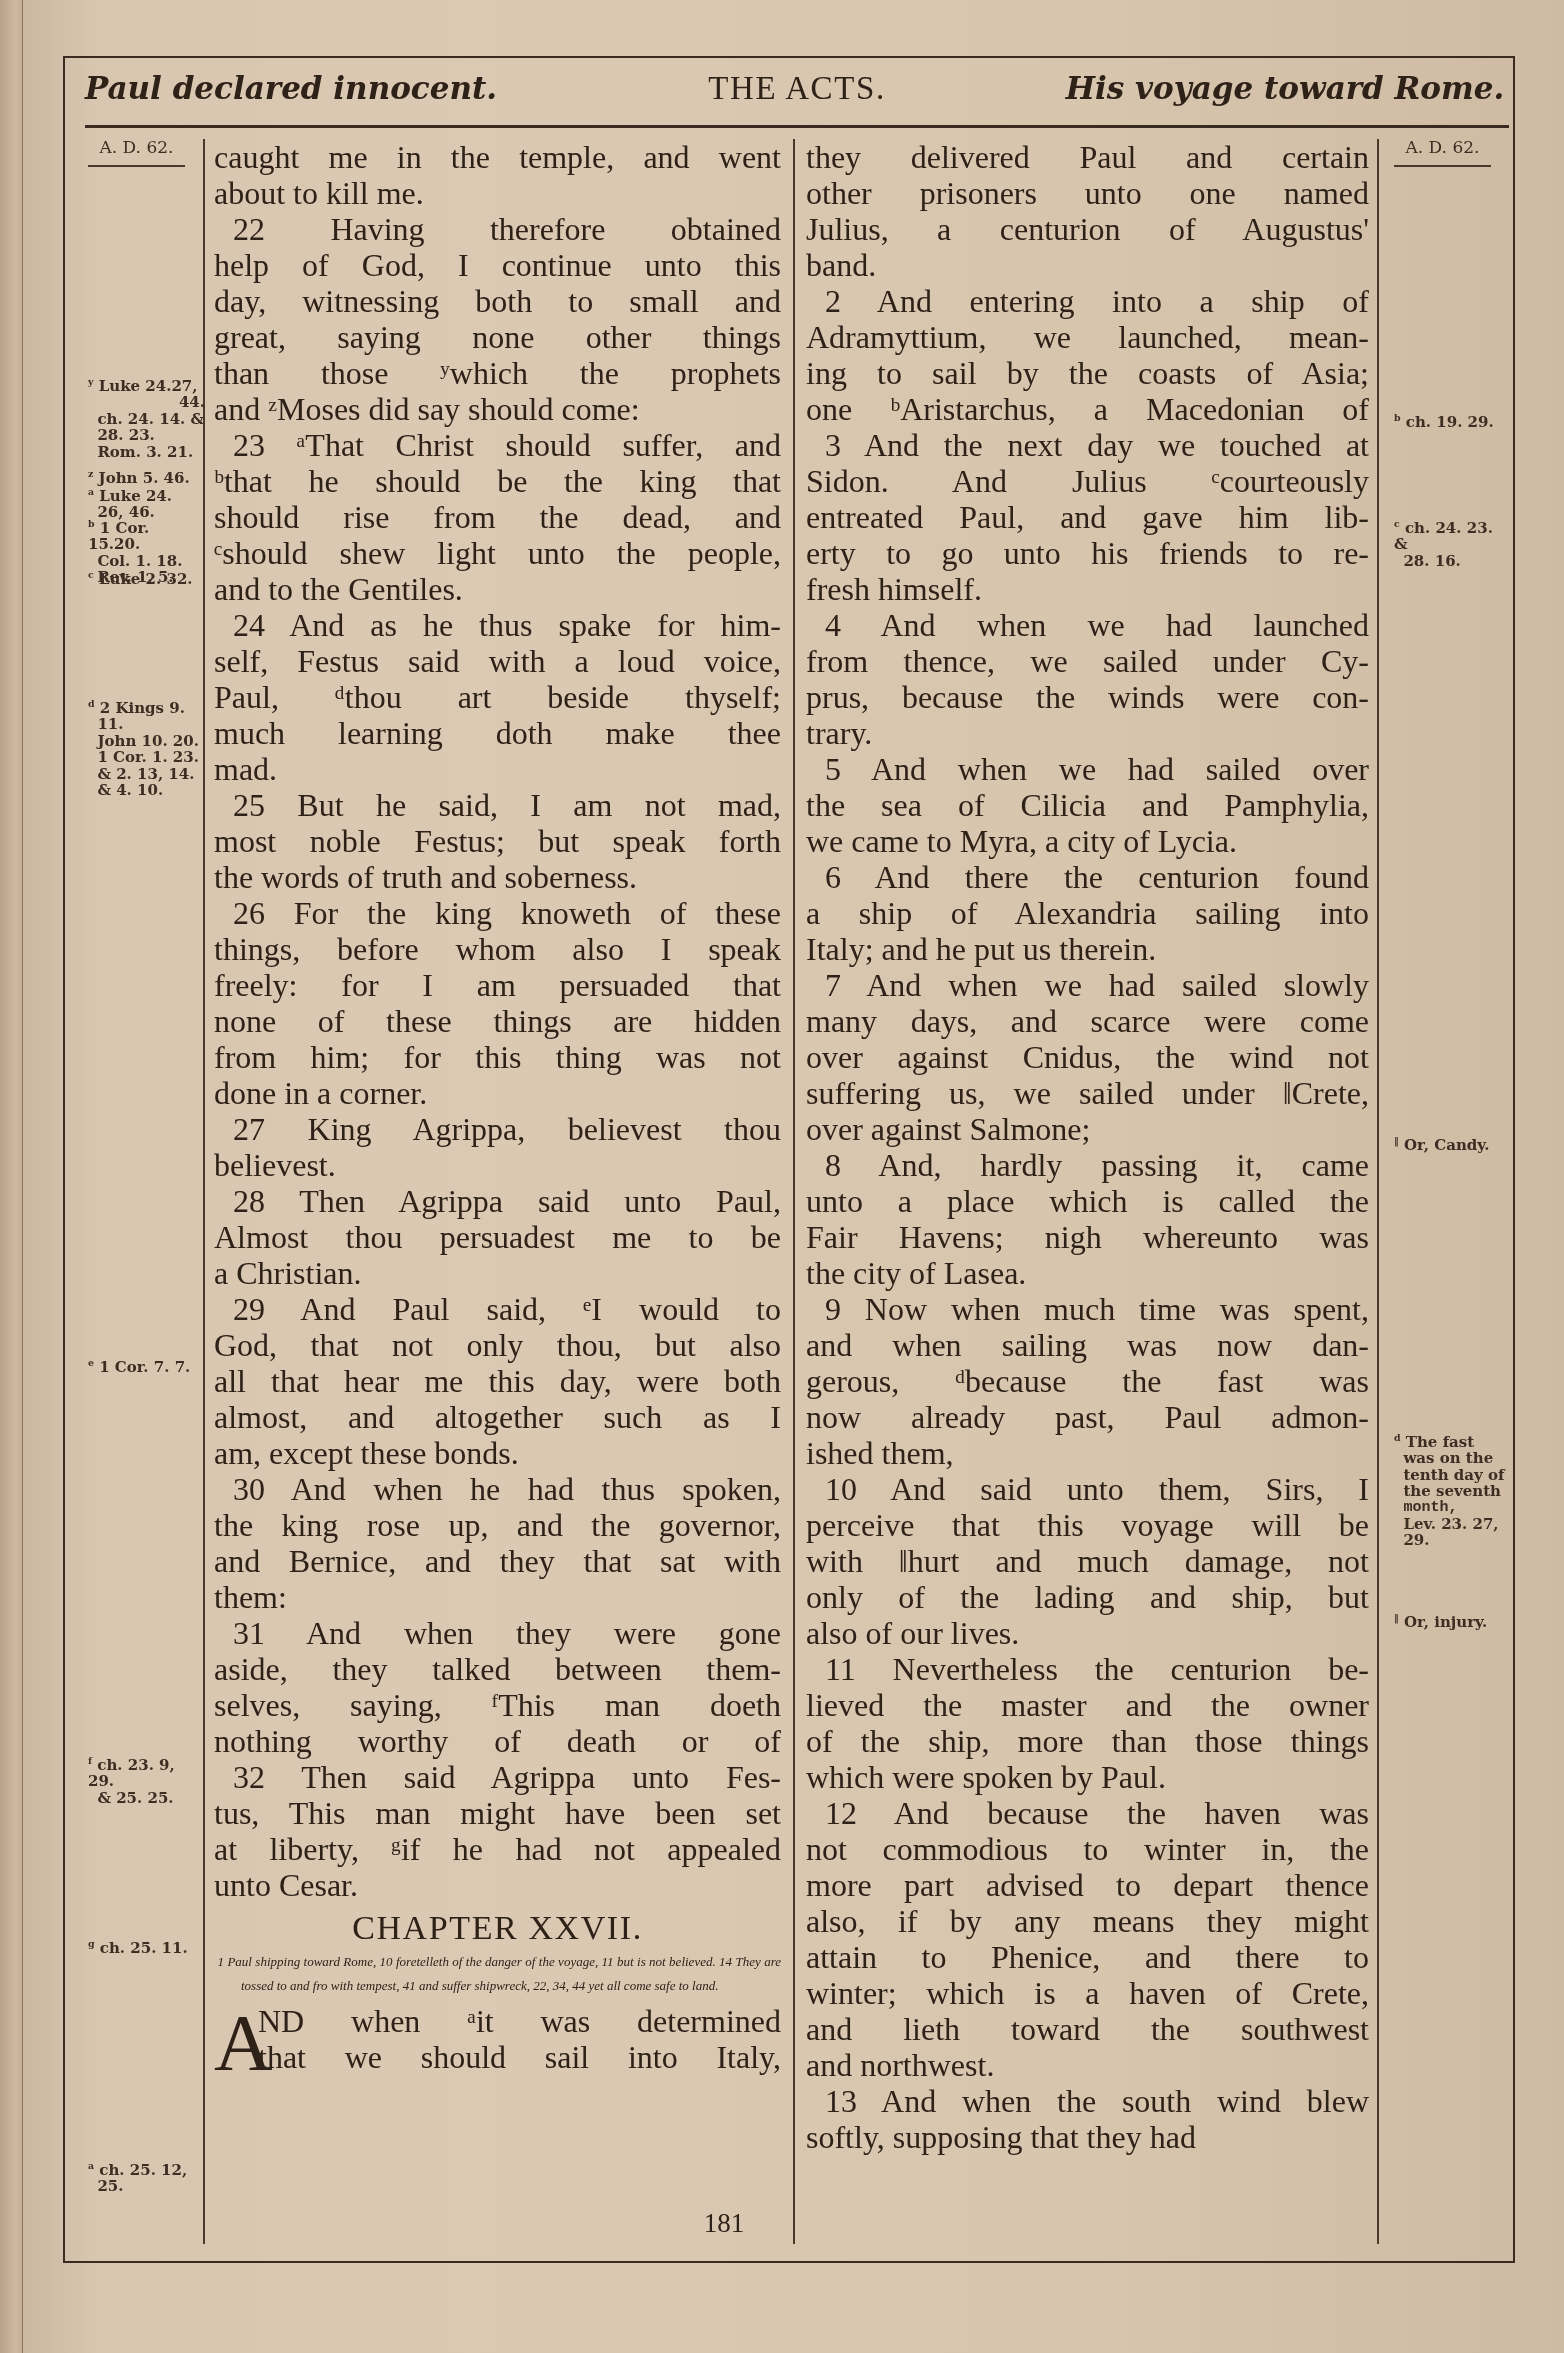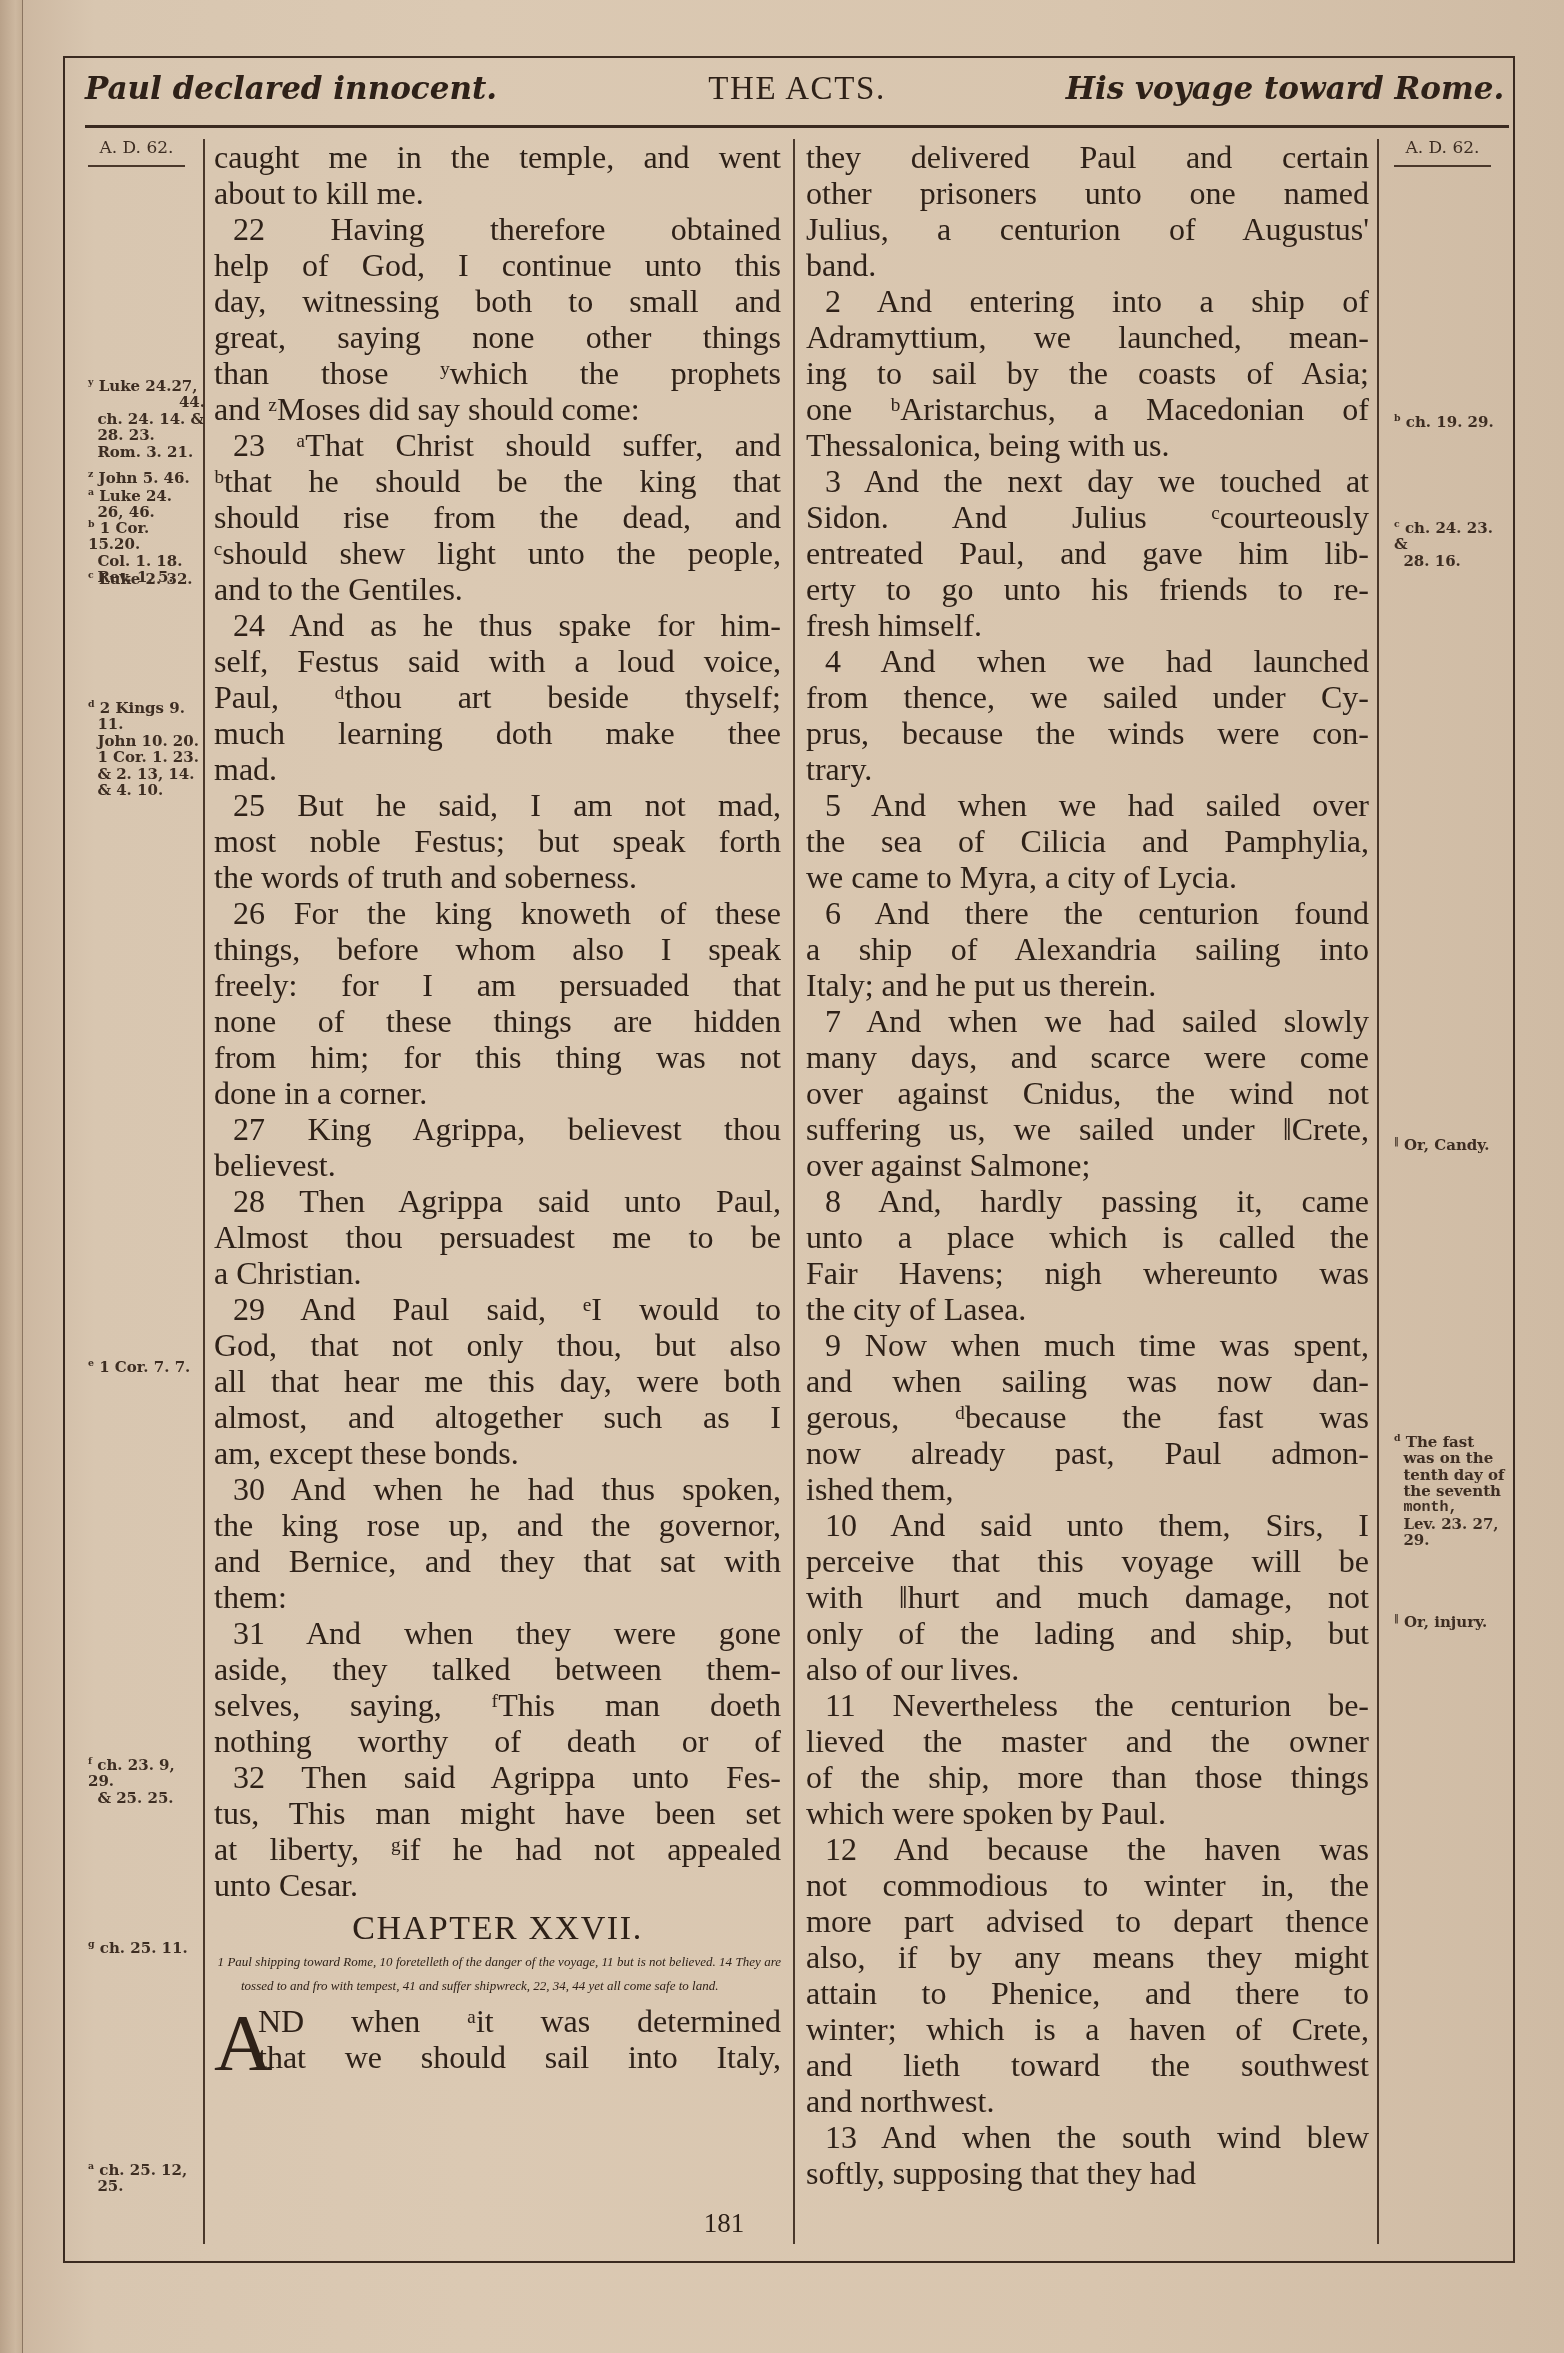--- a/index.html
+++ b/index.html
@@ -218,21 +218,20 @@
 <div class="text-col col2" id="col2">
   <div id="col2-lines">
       <span class="line">they delivered Paul and certain</span>
       <span class="line">other prisoners unto one named</span>
       <span class="line">Julius, a centurion of Augustus'</span>
       <span class="line last">band.</span>
       <span class="line indent">2 And entering into a ship of</span>
       <span class="line">Adramyttium, we launched, mean-</span>
       <span class="line">ing to sail by the coasts of Asia;</span>
       <span class="line">one ᵇAristarchus, a Macedonian of</span>
-      <span class="line last">Thessalonica, being with us.</span>
       <span class="line indent">3 And the next day we touched at</span>
       <span class="line">Sidon. And Julius ᶜcourteously</span>
       <span class="line">entreated Paul, and gave him lib-</span>
       <span class="line">erty to go unto his friends to re-</span>
       <span class="line last">fresh himself.</span>
       <span class="line indent">4 And when we had launched</span>
       <span class="line">from thence, we sailed under Cy-</span>
       <span class="line">prus, because the winds were con-</span>
       <span class="line last">trary.</span>
       <span class="line indent">5 And when we had sailed over</span>

